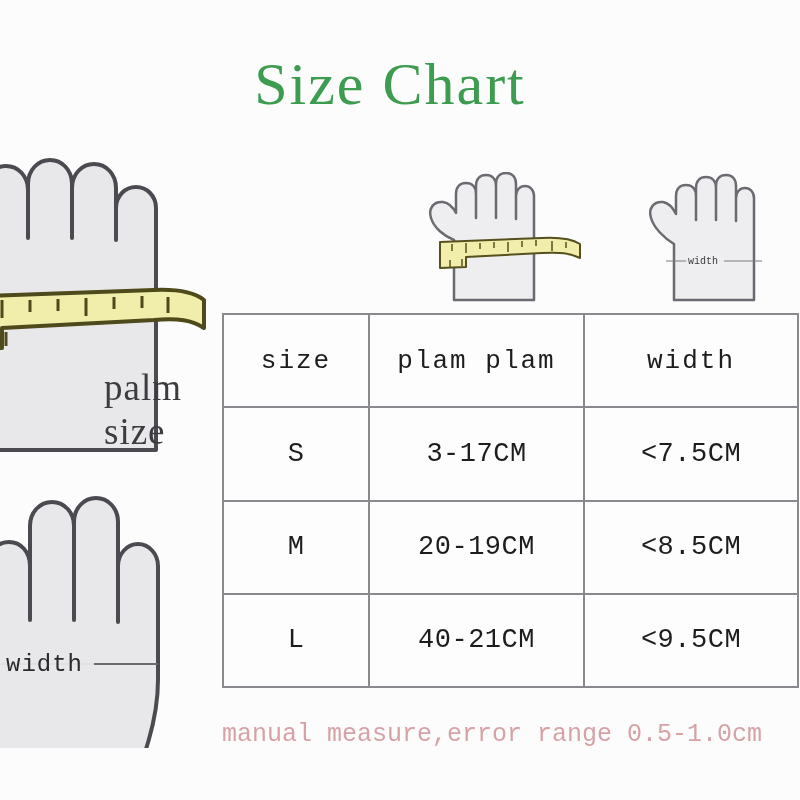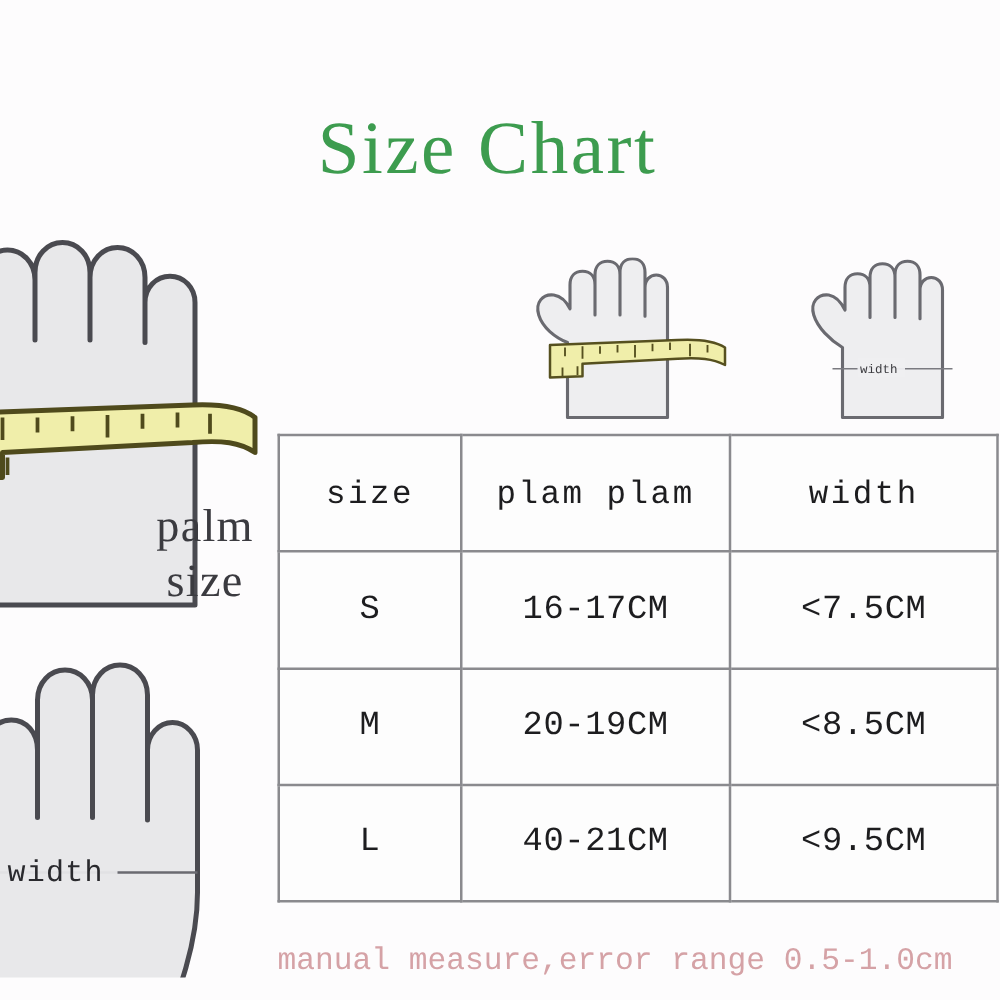--- a/index.html
+++ b/index.html
@@ -13,21 +13,20 @@
     font-family: "Liberation Serif", serif;
     overflow: hidden;
     position: relative;
   }
   #page {
     position: relative;
     width: 800px;
     height: 748px;
     overflow: hidden;
     background: #fdfcfd;
-    margin-top: 34px;
   }
 
   
   #title {
     position: absolute;
     left: 0;
     top: 48px;
     width: 780px;
     text-align: center;
     font-family: "Liberation Serif", serif;
@@ -50,21 +49,21 @@
   
   #palm-size-label {
     position: absolute;
     left: 104px;
     top: 366px;
     width: 120px;
     font-family: "Liberation Serif", serif;
     font-size: 37px;
     line-height: 44px;
     color: #3b3b40;
-    text-align: center;
+    text-align: left;
     letter-spacing: 1px;
   }
 
   
   #size-table {
     position: absolute;
     left: 222px;
     top: 313px;
     width: 575px;
     height: 375px;
@@ -219,21 +218,21 @@
       <col class="c-width">
     </colgroup>
     <tbody>
       <tr class="header-row">
         <td>size</td>
         <td>plam plam</td>
         <td>width</td>
       </tr>
       <tr>
         <td>S</td>
-        <td>16-17CM</td>
+        <td>3-17CM</td>
         <td>&lt;7.5CM</td>
       </tr>
       <tr>
         <td>M</td>
         <td>20-19CM</td>
         <td>&lt;8.5CM</td>
       </tr>
       <tr>
         <td>L</td>
         <td>40-21CM</td>

